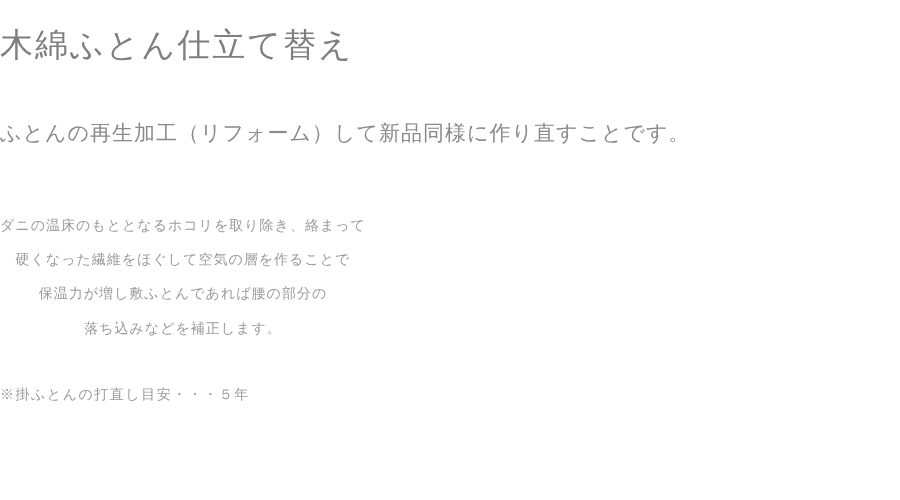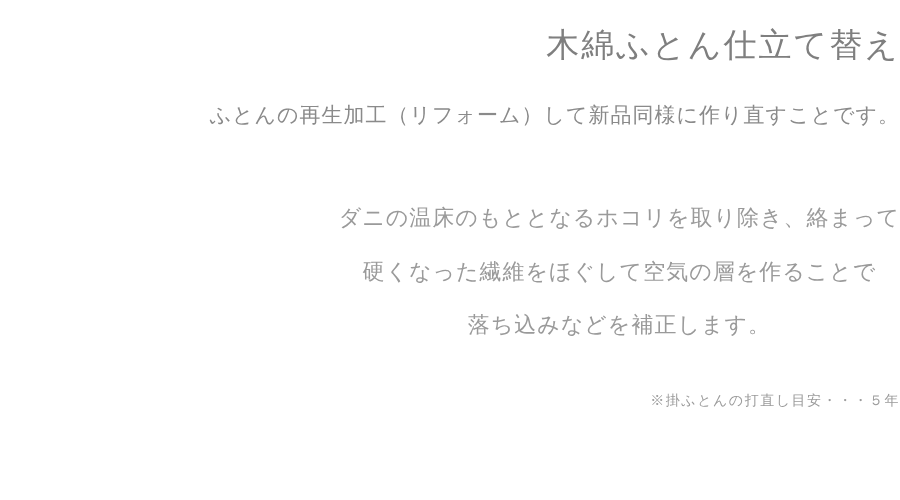--- a/index.html
+++ b/index.html
@@ -13,43 +13,43 @@
     font-family: "Liberation Serif", "DejaVu Serif", serif;
     color: #8c8c8c;
     overflow: hidden;
   }
   .page {
     width: 900px;
     height: 500px;
     box-sizing: border-box;
     display: flex;
     flex-direction: column;
-    align-items: flex-end;
+    align-items: flex-start;
     text-align: center;
     padding-top: 22px;
   }
   .title {
     font-size: 33px;
     letter-spacing: 2px;
     color: #7f7f7f;
     font-weight: normal;
     margin: 0;
     padding: 0;
     line-height: 1.4;
   }
   .lead {
-    margin-top: 32px;
+    margin-top: 50px;
     font-size: 21px;
     letter-spacing: 1px;
     color: #8a8a8a;
     line-height: 1.5;
   }
   .body-block {
     margin-top: 38px;
-    font-size: 22px;
+    font-size: 14px;
     letter-spacing: 1px;
     color: #9a9a9a;
     line-height: 2.45;
   }
   .body-block .line {
     display: block;
   }
   .notes-block {
     margin-top: 34px;
     font-size: 14px;
@@ -66,20 +66,21 @@
 
 <div class="page">
 
   <h1 class="title">木綿ふとん仕立て替え</h1>
 
   <p class="lead">ふとんの再生加工（リフォーム）して新品同様に作り直すことです。</p>
 
   <div class="body-block">
     <span class="line">ダニの温床のもととなるホコリを取り除き、絡まって</span>
     <span class="line">硬くなった繊維をほぐして空気の層を作ることで</span>
+    <span class="line">保温力が増し敷ふとんであれば腰の部分の</span>
     <span class="line">落ち込みなどを補正します。</span>
   </div>
 
   <div class="notes-block">
     <span class="line">※掛ふとんの打直し目安・・・５年</span>
   </div>
 
 </div>
 
 </body></html>

